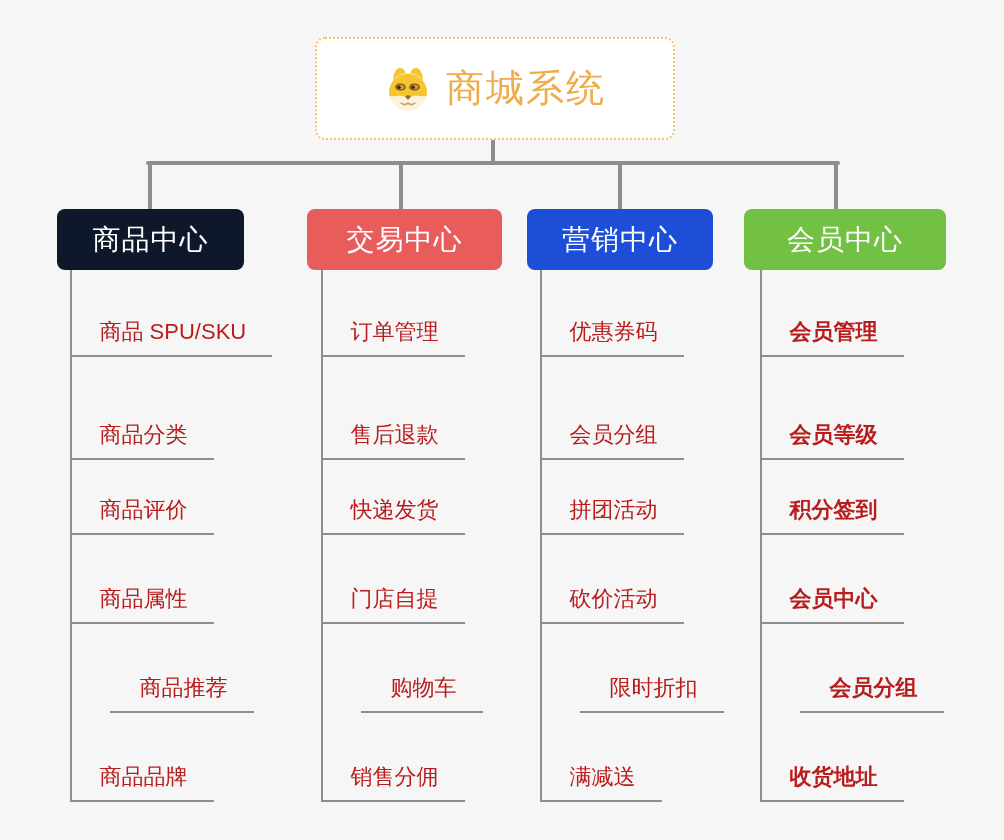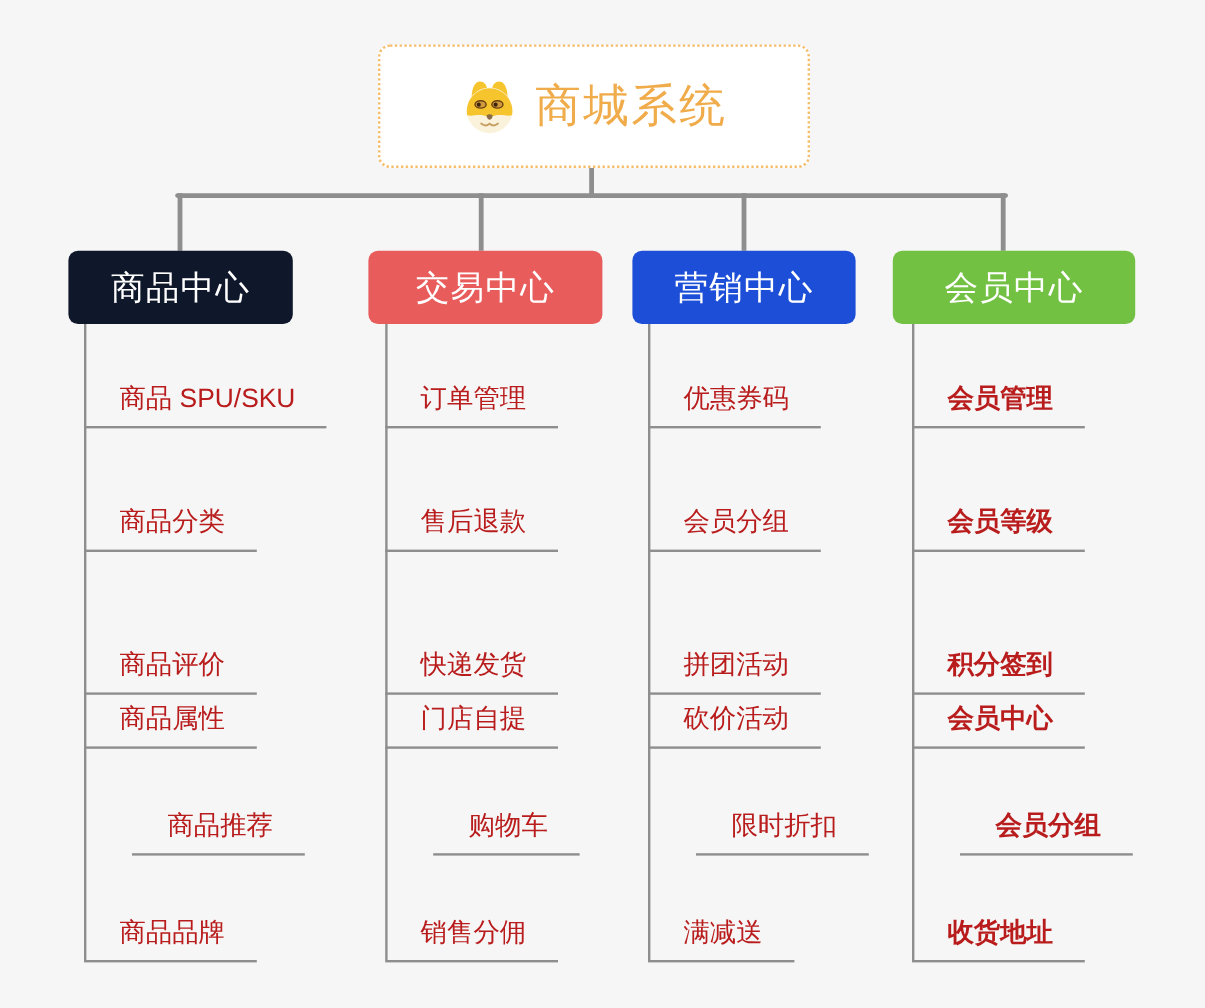--- a/index.html
+++ b/index.html
@@ -58,21 +58,21 @@
   .leaf{
     position:absolute;left:-2.5px;
     white-space:nowrap;
     font-size:22px;line-height:26px;color:#b91c1c;
     padding:0 26px 10px 30px;
     border-bottom:2.5px solid #8E8E8E;
     text-align:center;
   }
   .leaf.r0{top:49px;}
   .leaf.r1{top:152px;}
-  .leaf.r2{top:227px;margin-top:44px;}
+  .leaf.r2{top:227px;}
   .leaf.r3{top:316px;}
   .leaf.r4{top:405px;margin-left:40px;}
   .leaf.r5{top:494px;}
 </style>
 </head>
 <body>
 
 <div class="canvas">
 
   <div class="root-node" style="border-color: rgb(245, 190, 107);">

